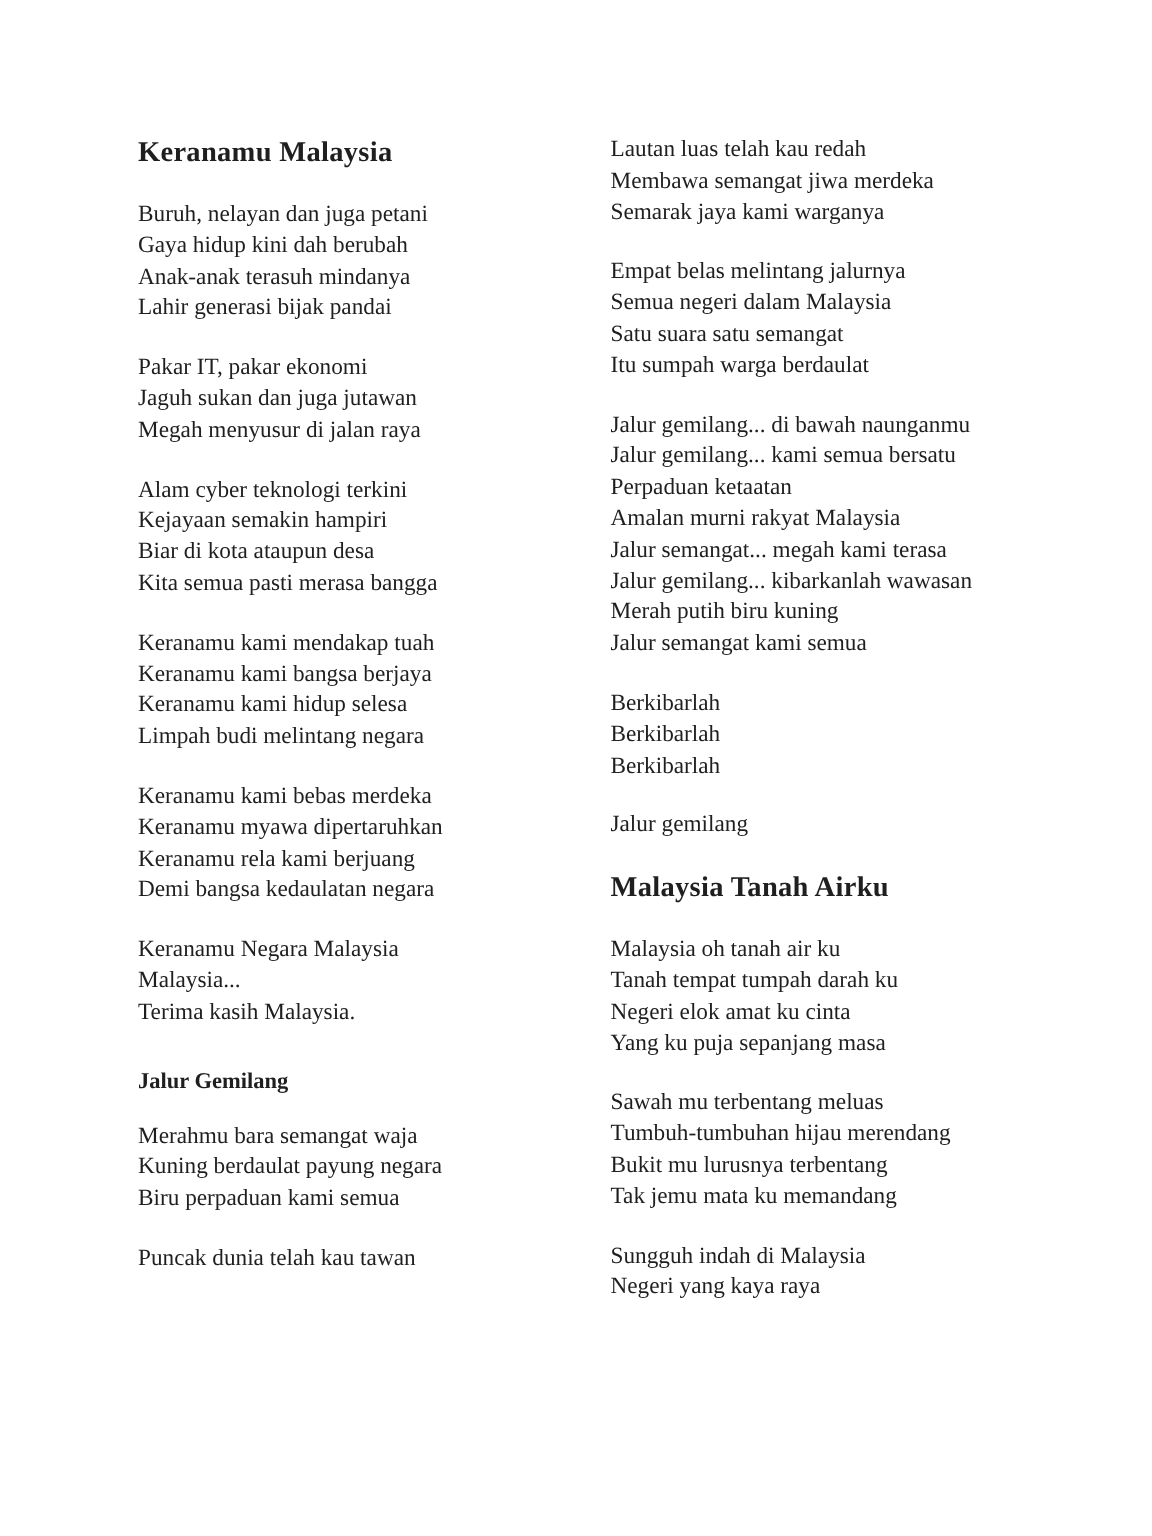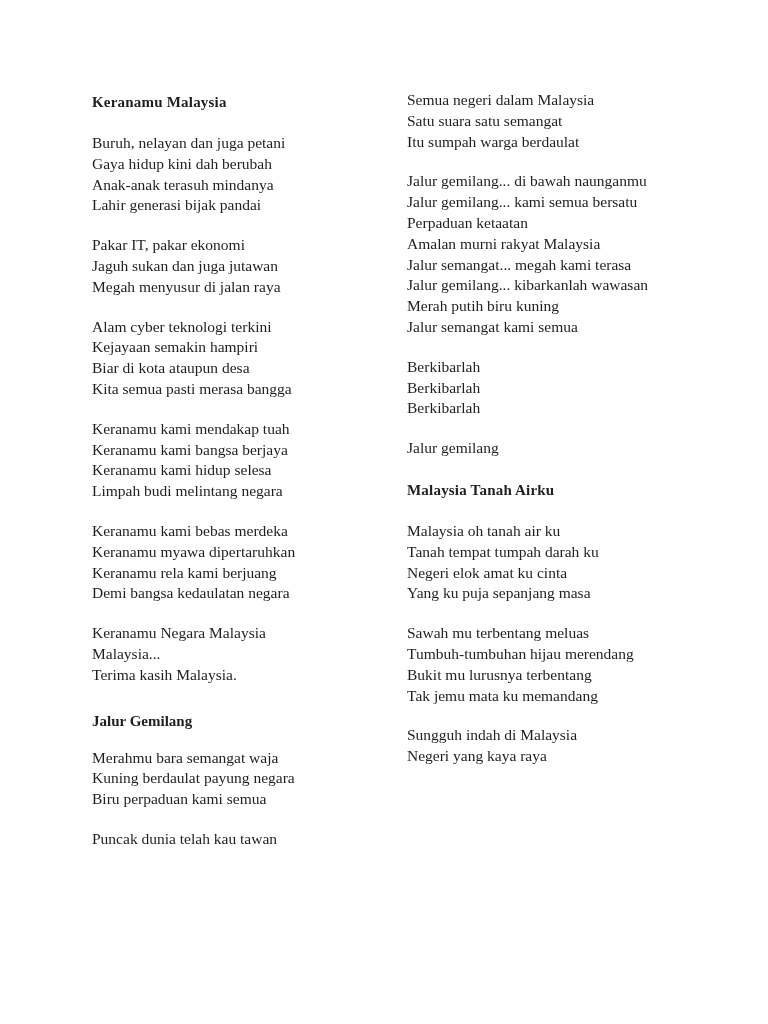--- a/index.html
+++ b/index.html
@@ -24,21 +24,21 @@
   }
   .col {
     position: absolute;
     top: 90px;
     width: 312px;
   }
   .col-left  { left: 92px; }
   .col-right { left: 407px; }
 
   .title-lg {
-    font-size: 15px;
+    font-size: 19px;
     font-weight: bold;
     line-height: 24px;
     margin: 0 0 19px 0;
     letter-spacing: 0.2px;
   }
   .col > .title-lg:not(:first-child) {
   }
   .title-sm {
     font-size: 15px;
     font-weight: bold;
@@ -101,20 +101,26 @@
         <p class="line">Merahmu bara semangat waja</p>
         <p class="line">Kuning berdaulat payung negara</p>
         <p class="line">Biru perpaduan kami semua</p>
       </div>
       <div class="stanza">
         <p class="line">Puncak dunia telah kau tawan</p>
       </div>
     </div>
   <div class="col col-right">
       <div class="stanza">
+        <p class="line">Lautan luas telah kau redah</p>
+        <p class="line">Membawa semangat jiwa merdeka</p>
+        <p class="line">Semarak jaya kami warganya</p>
+      </div>
+      <div class="stanza">
+        <p class="line">Empat belas melintang jalurnya</p>
         <p class="line">Semua negeri dalam Malaysia</p>
         <p class="line">Satu suara satu semangat</p>
         <p class="line">Itu sumpah warga berdaulat</p>
       </div>
       <div class="stanza">
         <p class="line">Jalur gemilang... di bawah naunganmu</p>
         <p class="line">Jalur gemilang... kami semua bersatu</p>
         <p class="line">Perpaduan ketaatan</p>
         <p class="line">Amalan murni rakyat Malaysia</p>
         <p class="line">Jalur semangat... megah kami terasa</p>

